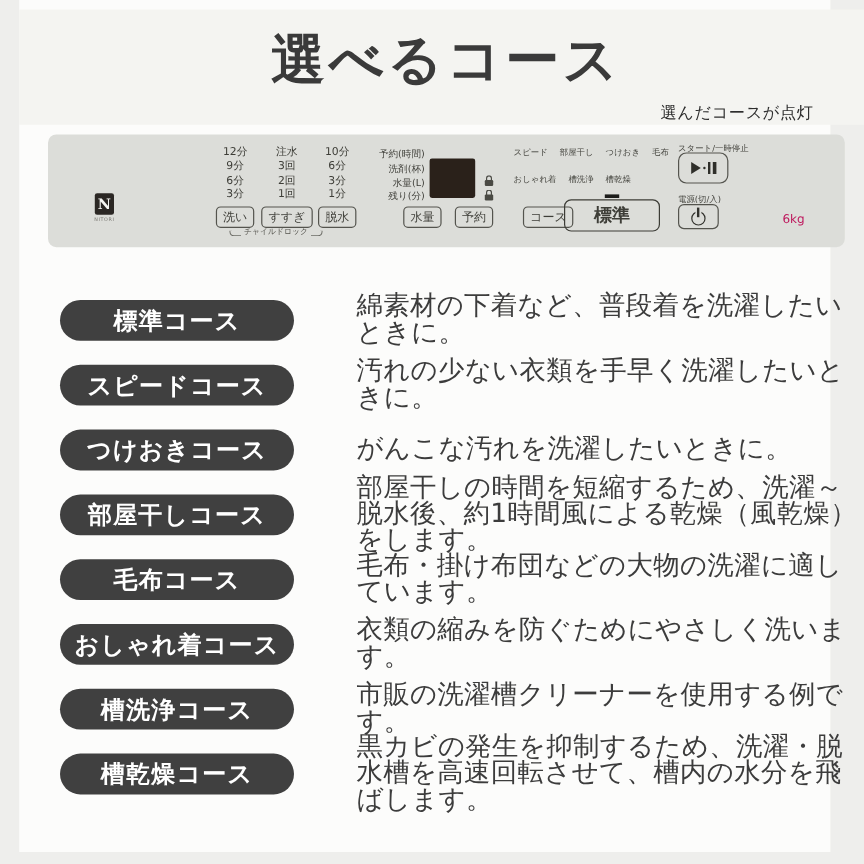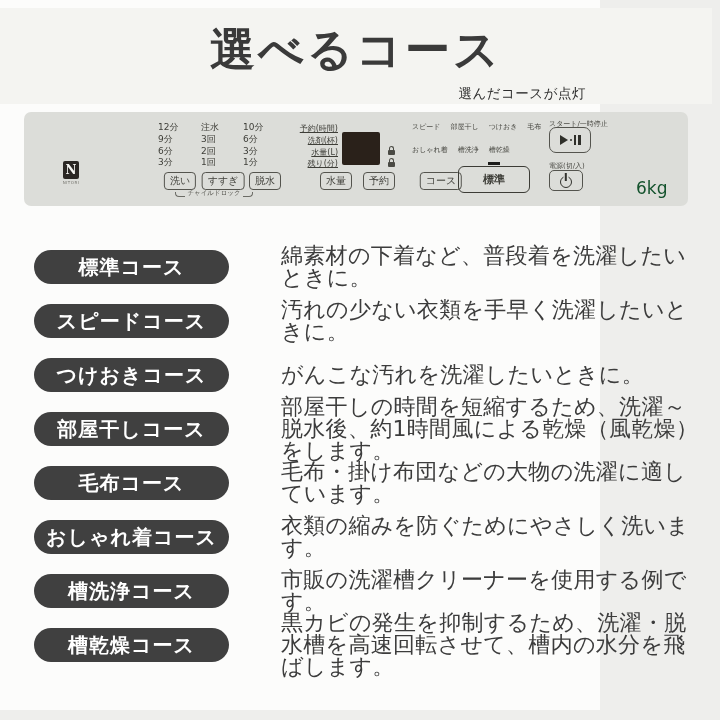--- a/index.html
+++ b/index.html
@@ -1,52 +1,52 @@
 <!DOCTYPE html>
 <html><head>
 <meta charset="utf-8">
 <style>
   * { margin:0; padding:0; box-sizing:border-box; }
   html,body { width:720px; height:720px; overflow:hidden; }
   body { background:#eeeeec; font-family:"DejaVu Sans","Liberation Sans",sans-serif; position:relative; }
-  .card { position:absolute; left:0; top:0; width:600px; height:710px; background:#fcfcfb; }
+  .card { position:absolute; left:16px; top:0; width:676px; height:710px; background:#fcfcfb; }
   .header-band { position:absolute; left:0; top:8px; width:712px; height:96px; background:#f4f4f1; }
   .page-title { position:absolute; left:0; top:20px; width:712px; text-align:center;
     font-size:45px; font-weight:bold; color:#3a3a3a; letter-spacing:3px; }
   .header-note { position:absolute; right:14px; top:85px; font-size:13.5px; color:#2d2d2d; letter-spacing:0.5px; }
 
   
   .panel { position:absolute; left:24px; top:112px; width:664px; height:94px; background:#dcddd9; border-radius:7px; }
   .panel, .panel * { color:#3e3e38; }
   .brand { position:absolute; left:38px; top:49px; width:18px; text-align:center; }
   .brand-mark { width:16px; height:18px; background:#2b2724; border-radius:2px; color:#f5f5f2;
     font-family:"DejaVu Serif","Liberation Serif",serif; font-weight:bold; font-size:12px;
     display:flex; align-items:center; justify-content:center; margin:0 auto; }
   .brand-caption { font-size:4px; letter-spacing:0.5px; color:#76756f; margin-top:1px; }
 
-  .col { position:absolute; top:10px; width:44px; }
+  .col { position:absolute; top:10px; width:44px; text-align:center; }
   .col span { display:block; font-size:9px; line-height:11.8px; }
   .col-wash { left:134px; } .col-rinse { left:177px; } .col-spin { left:219px; }
 
   .pbtn { position:absolute; top:60px; transform:translateX(-50%); height:18px;
     background:transparent; border:1px solid #54544e; border-radius:4px;
     font-family:inherit; font-size:10px; padding:0 5px; white-space:nowrap; cursor:pointer;
     display:inline-flex; align-items:center; }
   .btn-standard { top:54px; height:27px; border-width:1.8px; border-radius:6px; padding:0 24px;
-    font-size:11px; font-weight:600; border-color:#3c3c36; }
+    font-size:15px; font-weight:600; border-color:#3c3c36; }
   .indicator { position:absolute; left:464px; top:50px; width:12px; height:2.5px; background:#1c1c1a; }
 
   .childlock { position:absolute; left:147px; top:77px; width:86px; display:flex; align-items:flex-end; justify-content:center; }
   .hook { width:10px; height:5px; border-bottom:1px solid #6b6b65; }
   .hook.l { border-left:1px solid #6b6b65; border-bottom-left-radius:4px; }
   .hook.r { border-right:1px solid #6b6b65; border-bottom-right-radius:4px; }
   .childlock-text { font-size:6.5px; color:#55544e; padding:0 2px; line-height:8px; }
 
   .disp-labels { position:absolute; left:252px; top:11px; width:62px; text-align:right; }
-  .disp-labels span { display:block; font-size:8px; line-height:11.8px;text-decoration:underline; }
+  .disp-labels span { display:block; font-size:8px; line-height:11.8px; }
   .display-screen { position:absolute; left:318px; top:20px; width:38px; height:33px; background:#2a211a; border-radius:2px; }
 
   .mini-lock { position:absolute; width:7px; height:5px; background:#4a4a44; border-radius:1px; }
   .mini-lock::before { content:''; position:absolute; top:-4px; left:1.2px; width:3.2px; height:4px;
     border:1.1px solid #4a4a44; border-bottom:none; border-radius:3px 3px 0 0; }
   .lock1 { left:364px; top:38px; } .lock2 { left:364px; top:50px; }
 
   .lamps { position:absolute; left:388px; top:10px; }
   .lamp-row { display:flex; gap:10px; }
   .lamp-row + .lamp-row { margin-top:13px; }
@@ -64,21 +64,21 @@
   .dot { width:2px; height:2px; background:#2f2f2a; border-radius:50%; }
   .pause-icon { display:flex; gap:2px; }
   .pause-icon i { display:block; width:2.5px; height:10px; background:#2f2f2a; }
 
   .power-icon { position:relative; width:14px; height:15px; }
   .power-ring { position:absolute; left:50%; bottom:0; transform:translateX(-50%); width:12px; height:12px;
     border:1.8px solid #32322d; border-radius:50%; }
   .power-gap { position:absolute; left:50%; top:1px; transform:translateX(-50%); width:5px; height:6px; background:#dcddd9; }
   .power-bar { position:absolute; left:50%; top:0; transform:translateX(-50%); width:2.4px; height:8px; background:#32322d; }
 
-  .capacity { position:absolute; left:612px; top:66px; font-size:17px; color:#14532d; }
+  .capacity { position:absolute; left:612px; top:66px; font-size:10px; color:#be185d; }
 
   
   .courses { position:absolute; left:34px; top:250px; width:672px; }
   .course-row { display:flex; align-items:center; height:34px; margin-bottom:20px; }
   .pill { width:195px; height:34px; flex:0 0 195px; background:#404040; border-radius:17px;
     color:#ffffff; font-size:20px; font-weight:bold; letter-spacing:1px;
     display:flex; align-items:center; justify-content:center; }
   .desc { margin-left:52px; width:424px; font-size:22px; line-height:22px; color:#3c3c3c; letter-spacing:0.3px; }
 </style>
 </head>

